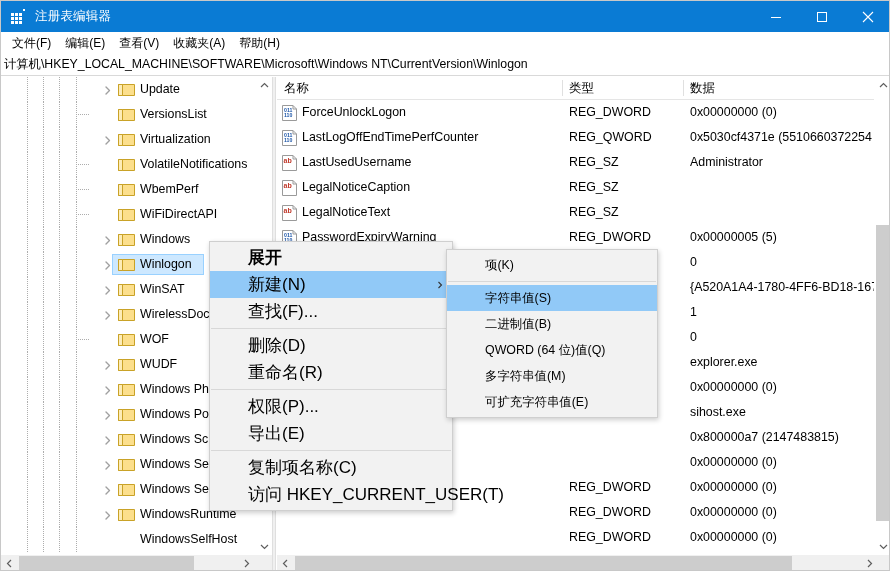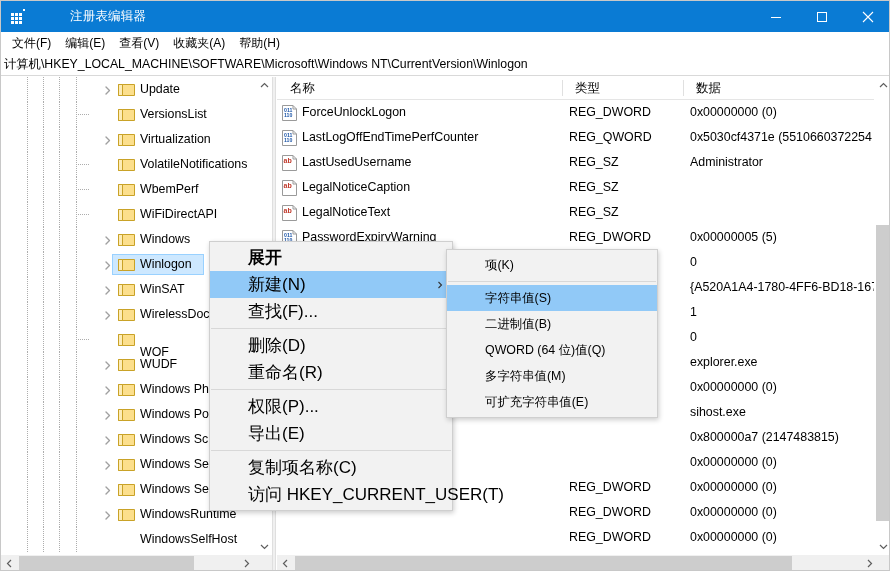--- a/index.html
+++ b/index.html
@@ -46,21 +46,20 @@
   .title-icon .blk {
     position: absolute;
     width: 3px; height: 3px;
     background: #ffffff;
   }
   .title-text {
     color: #ffffff;
     font-size: 12.5px;
     letter-spacing: 0.2px;
     white-space: nowrap;
-    margin-left: 35px;
   }
   .caption-buttons {
     position: absolute;
     right: 0; top: 0;
     height: 31px;
     display: flex;
   }
   .cap-btn {
     width: 46px; height: 31px;
     display: flex;
@@ -265,21 +264,21 @@
     background: #ffffff;
     border-bottom: 1px solid #e5e5e5;
     box-sizing: border-box;
   }
   .list-header .col {
     position: absolute;
     top: 0; height: 22px;
     line-height: 22px;
     font-size: 12.4px;
     color: #000;
-    padding-left: 13px;
+    padding-left: 7px;
     box-sizing: border-box;
     white-space: nowrap;
     cursor: default;
   }
   .list-header .col-div {
     position: absolute;
     top: 3px; height: 16px;
     width: 1px;
     background: #e0e0e0;
   }
@@ -606,21 +605,21 @@
                 <div class="guide" style="left: 26px;"></div>
                 <div class="guide" style="left: 42px;"></div>
                 <div class="guide" style="left: 58px;"></div>
                 <div class="guide" style="left: 75px;"></div>
               </div>
               <div class="stub" style="left: 75px; width: 14px; top: 12px;"></div>
               <div class="folder" style="left: 117px; top: 5px;"><svg width="17" height="14" viewBox="0 0 17 14">
                   <path d="M0.5 2.5 L0.5 13.5 L16.5 13.5 L16.5 2.5 Z" fill="#fcdf8c" stroke="#c9a227" stroke-width="1"></path>
                   <path d="M0.5 2.5 L0.5 13.5 L4.5 13.5 L4.5 2.5 Z" fill="#fdecb8" stroke="#c9a227" stroke-width="1"></path>
                 </svg></div>
-              <div class="label" style="left: 139px; margin-top: 13px;">WOF</div>
+              <div class="label" style="left: 139px;">WOF</div>
             </div>
             <div class="tnode">
               <div class="guides">
                 <div class="guide" style="left: 26px;"></div>
                 <div class="guide" style="left: 42px;"></div>
                 <div class="guide" style="left: 58px;"></div>
                 <div class="guide" style="left: 75px;"></div>
               </div>
               <div class="arrow" style="left: 99px; top: 6px;">
                 <svg width="9" height="9" viewBox="0 0 9 9">

